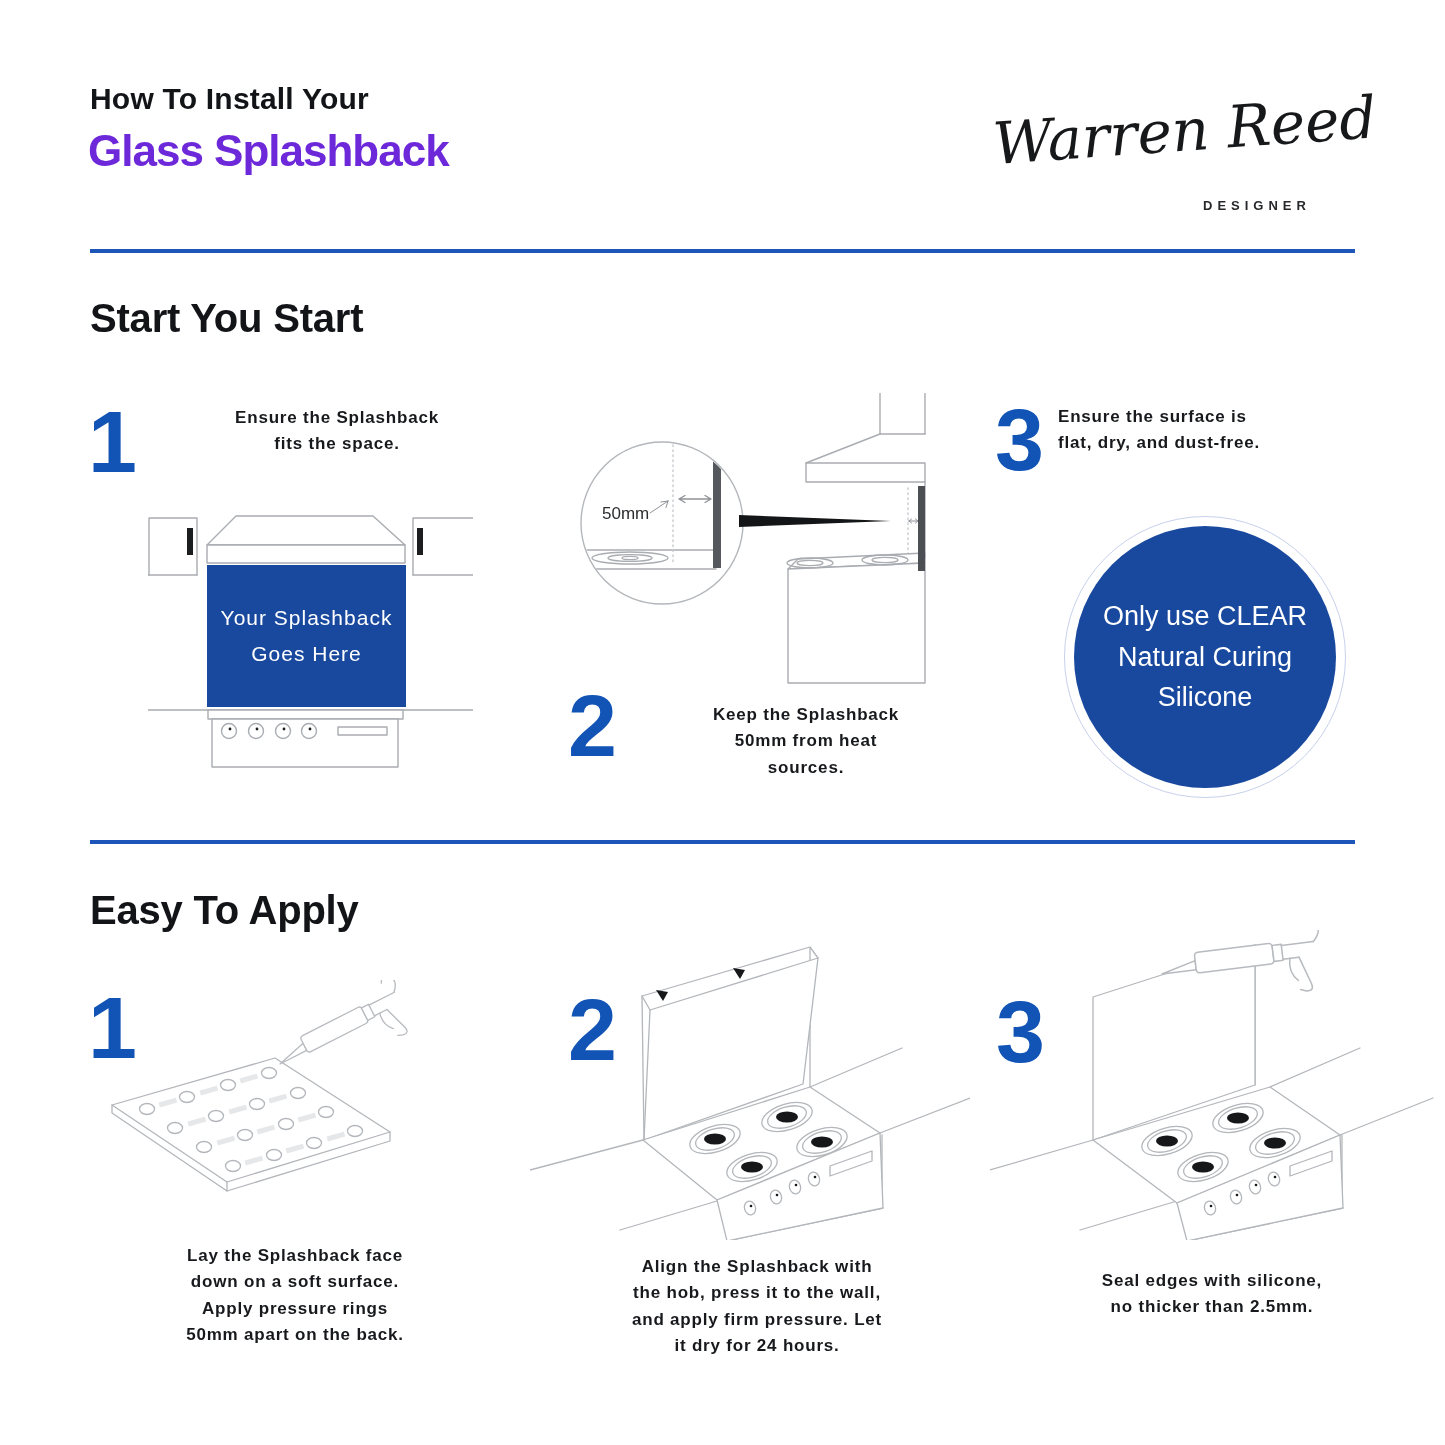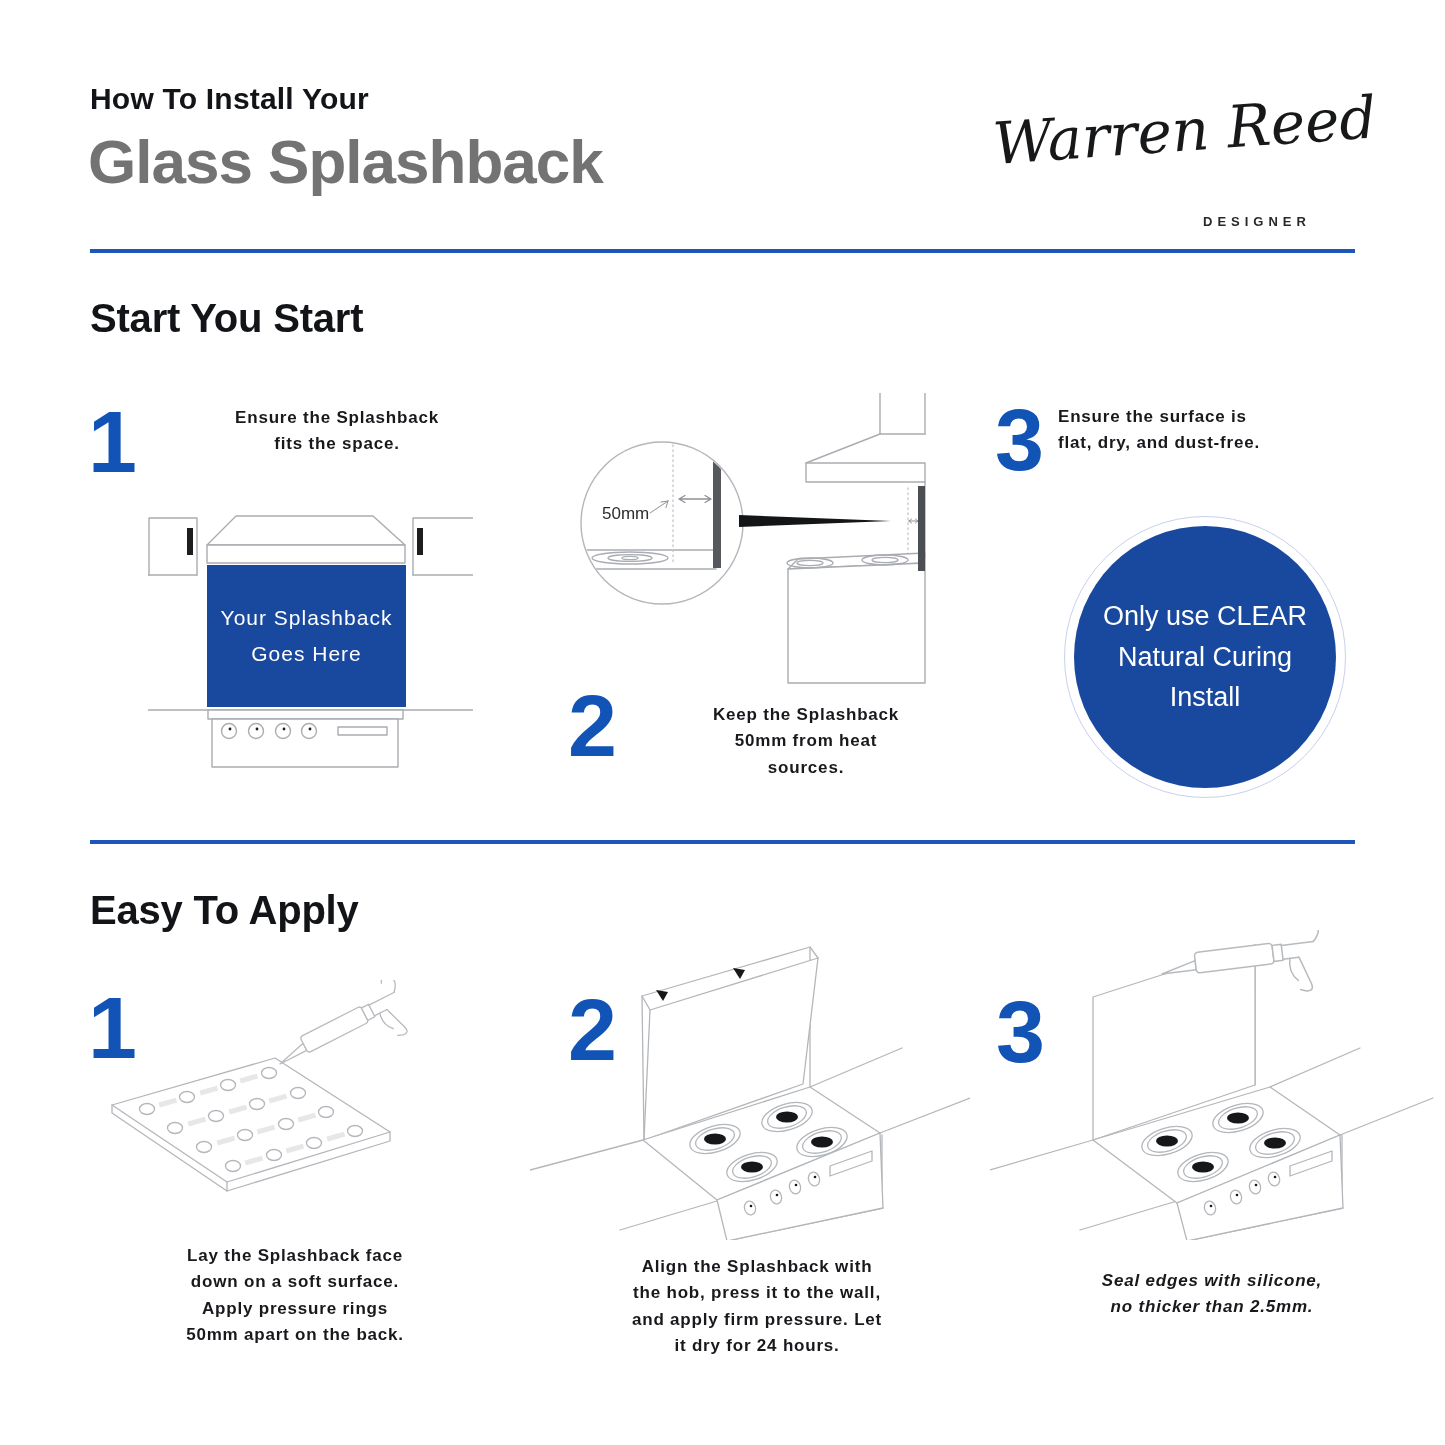--- a/index.html
+++ b/index.html
@@ -1,20 +1,20 @@
 <!DOCTYPE html>
 <html style="--brand-blue: #19499e; --number-blue: #1254b6; --divider-blue: #1d55b8;"><head>
 <meta charset="utf-8">
 <style>
   html,body{margin:0;padding:0;background:#ffffff;}
   #canvas{position:relative;width:1445px;height:1445px;background:#ffffff;overflow:hidden;
           font-family:"Liberation Sans", sans-serif;color:#17191c;}
   .abs{position:absolute;}
   .title1{font-size:30px;font-weight:bold;letter-spacing:.2px;color:#121417;}
-  .title2{font-size:62px;font-weight:bold;letter-spacing:-1px;color:#737373;}
+  .title2{font-size:44px;font-weight:bold;letter-spacing:-1px;color:#6d28d9;}
   .h2{font-size:40px;font-weight:bold;letter-spacing:-.2px;color:#121417;}
   .divider{height:4px;background:var(--divider-blue,#1d55b8);}
   .num{font-size:88px;font-weight:bold;line-height:.9;color:var(--number-blue,#1254b6);}
   .caption{font-size:17px;font-weight:bold;line-height:1.55;letter-spacing:.8px;
            white-space:pre-line;color:#17191c;}
   .center{text-align:center;}
   .logo-script{font-family:"DejaVu Serif", serif;font-style:italic;font-size:58px;
                color:#17181a;transform:rotate(-4deg);transform-origin:left center;white-space:nowrap;}
   .logo-sub{font-size:13px;letter-spacing:5px;color:#26282b;font-weight:bold;}
   .sb-placeholder{display:flex;align-items:center;justify-content:center;text-align:center;
@@ -29,21 +29,21 @@
 </head>
 <body>
 
 <div id="canvas">
 
   <div class="abs title1" style="left:90px;top:82px;">How To Install Your</div>
   <div class="abs title2" style="left:88px;top:126px;">Glass Splashback</div>
 
   <div class="abs" style="left:985px;top:70px;width:360px;height:165px;">
     <div class="abs logo-script" style="left:8px;top:40px;">Warren Reed</div>
-    <div class="abs logo-sub" style="left:218px;top:144px;">DESIGNER</div>
+    <div class="abs logo-sub" style="left:218px;top:128px;">DESIGNER</div>
   </div>
 
   <div class="abs divider" style="left:90px;top:249px;width:1265px;"></div>
 
   <div class="abs h2" style="left:90px;top:296px;">Start You Start</div>
 
   <div class="abs num" style="left:88px;top:402px;">1</div>
   <div class="abs caption center" style="left:162px;top:405px;width:350px;">Ensure the Splashback
 fits the space.</div>
 
@@ -139,21 +139,21 @@
 50mm from heat
 sources.</div>
 
   <div class="abs num" style="left:995px;top:400px;">3</div>
   <div class="abs caption" style="left:1058px;top:404px;width:370px;">Ensure the surface is
 flat, dry, and dust-free.</div>
 
   <div class="abs badge-ring" style="left:1064px;top:516px;width:280px;height:280px;">
     <div class="badge" style="width:262px;height:262px;">Only use CLEAR
 Natural Curing
-Install</div>
+Silicone</div>
   </div>
 
   <div class="abs divider" style="left:90px;top:840px;width:1265px;"></div>
 
   <div class="abs h2" style="left:90px;top:888px;">Easy To Apply</div>
 
   <div class="abs num" style="left:88px;top:988px;">1</div>
   <div class="abs num" style="left:568px;top:990px;">2</div>
   <div class="abs num" style="left:996px;top:992px;">3</div>
 
@@ -324,16 +324,16 @@
   </svg>
 
   <div class="abs caption center" style="left:75px;top:1243px;width:440px;">Lay the Splashback face
 down on a soft surface.
 Apply pressure rings
 50mm apart on the back.</div>
   <div class="abs caption center" style="left:527px;top:1254px;width:460px;">Align the Splashback with
 the hob, press it to the wall,
 and apply firm pressure. Let
 it dry for 24 hours.</div>
-  <div class="abs caption center" style="left:992px;top:1268px;width:440px;font-style:italic;">Seal edges with silicone,
+  <div class="abs caption center" style="left:992px;top:1268px;width:440px;">Seal edges with silicone,
 no thicker than 2.5mm.</div>
 
 </div>
 
 </body></html>

